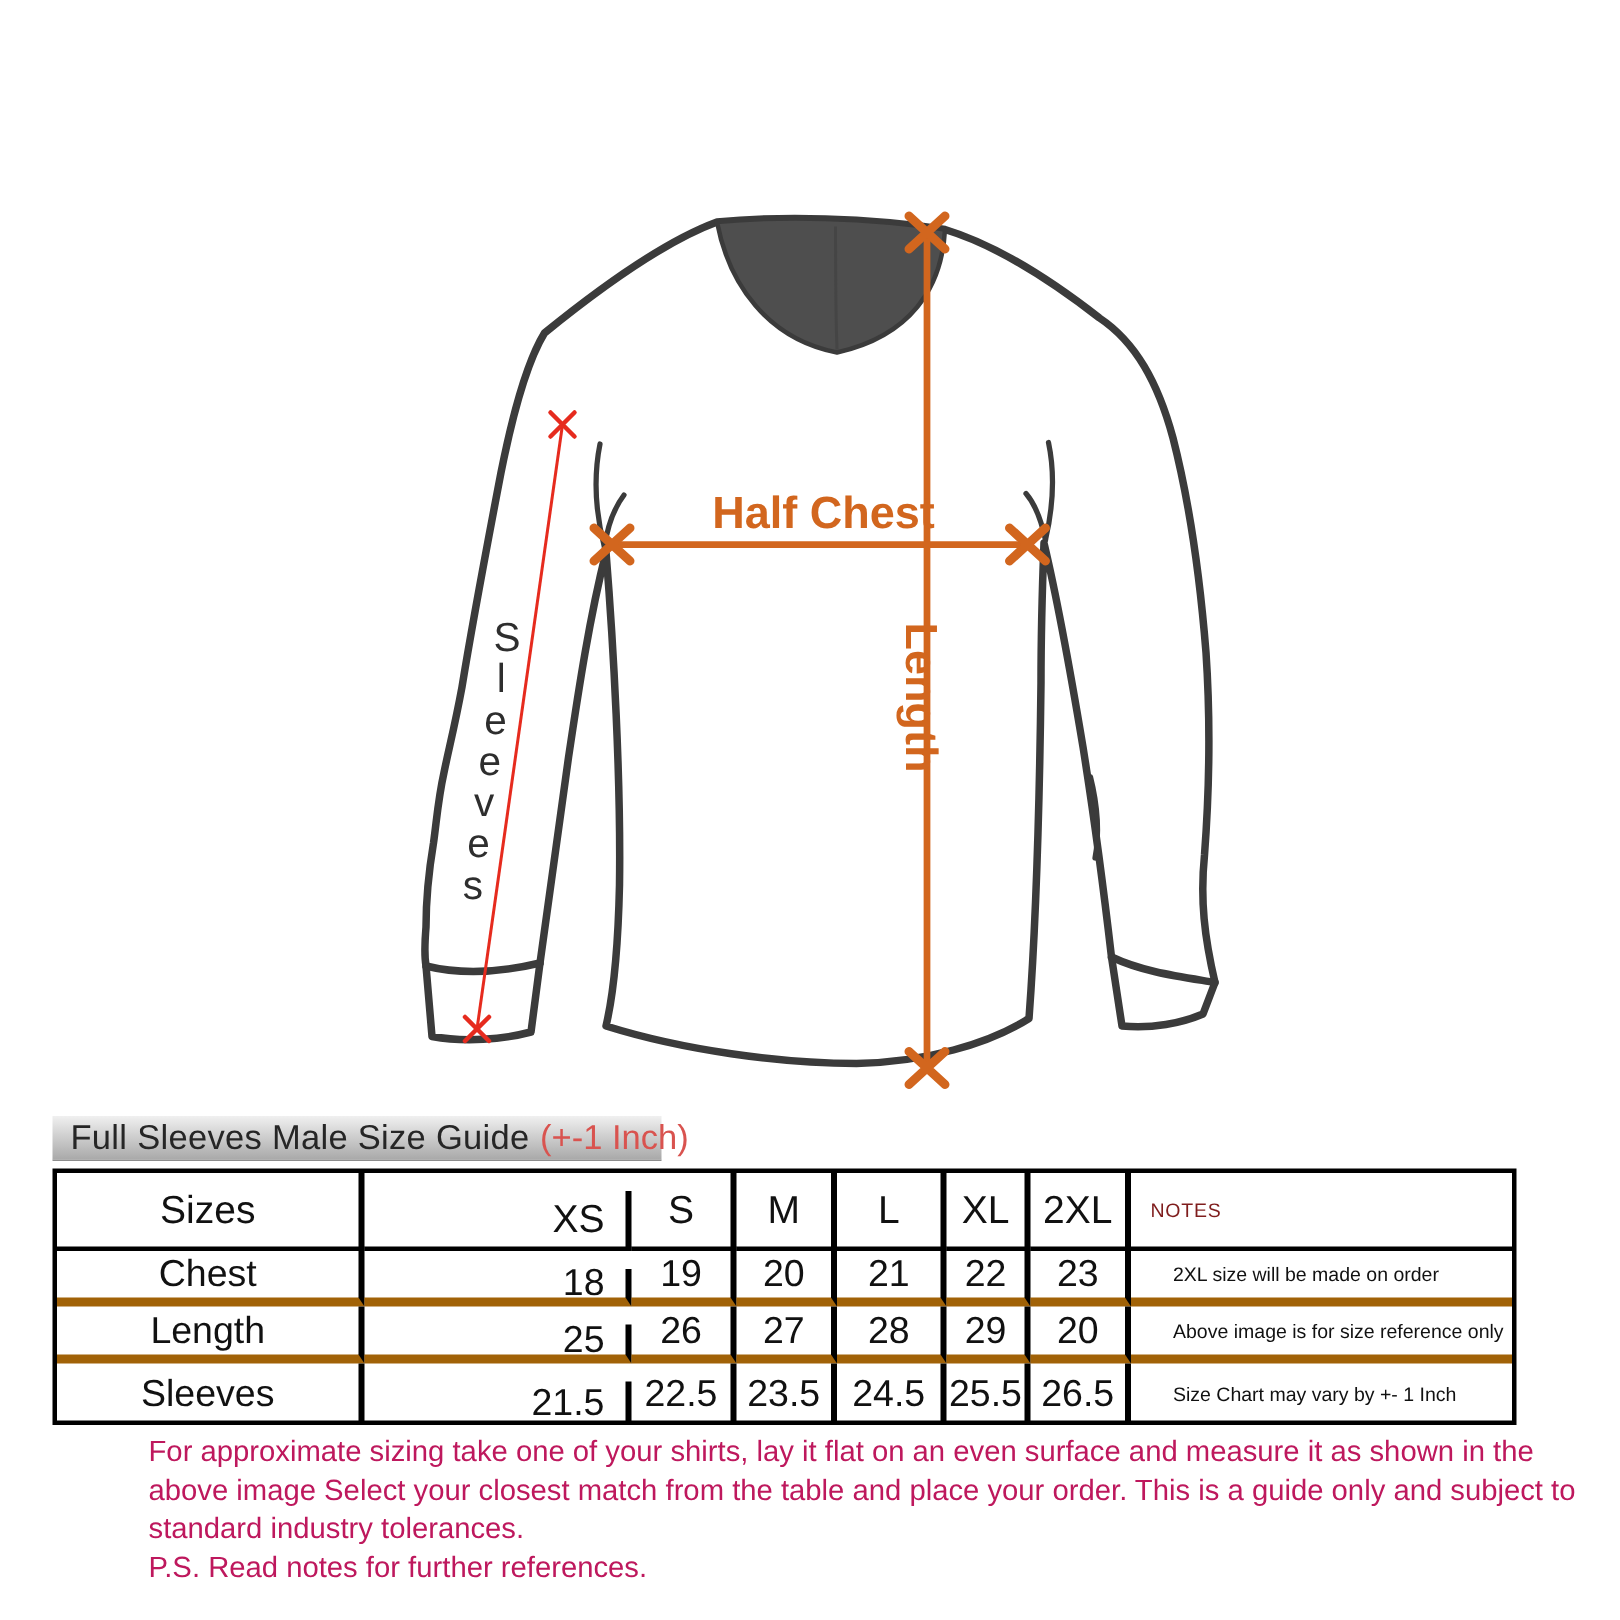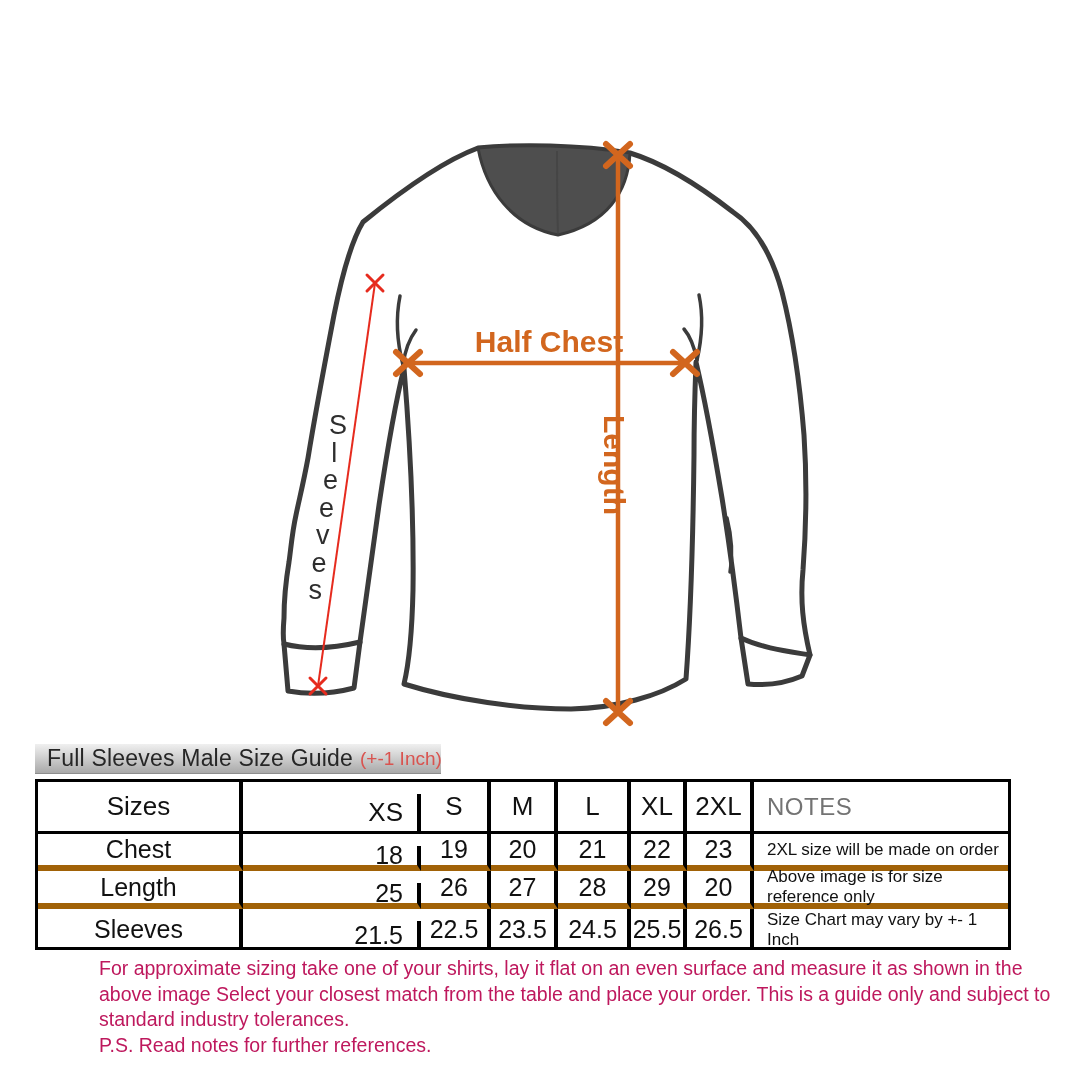--- a/index.html
+++ b/index.html
@@ -23,41 +23,41 @@
   .sleeve-letter { fill:#2e2e2e; font-size:27px; font-weight:500; font-family:"Liberation Sans", sans-serif; }
 
   
   .title-bar {
     position:absolute; left:35px; top:744px; width:406px; height:30px;
     background:linear-gradient(#f0f0f0, #a9a9a9);
     display:flex; align-items:center; padding-left:12px; box-sizing:border-box;
     border-bottom:1px solid #8d8d8d;
   }
   .title-text { font-size:23px; color:#262626; letter-spacing:0.2px; white-space:nowrap; }
-  .title-tolerance { font-size:19px; color:#d9534f; margin-left:7px; white-space:nowrap; }
+  .title-tolerance { font-size:23px; color:#d9534f; margin-left:7px; white-space:nowrap; }
 
   
   .size-table {
     position:absolute; left:35px; top:779px; width:976px; height:171px;
     display:grid; box-sizing:border-box;
     grid-template-columns:205px 178px 70px 67px 73px 56px 67px 1fr;
     grid-template-rows:52px 37px 38px 1fr;
     border:3px solid #000; background:#fff;
   }
   .cell {
     display:flex; align-items:center; justify-content:center; box-sizing:border-box;
     border-right:4px solid #000; border-bottom:6px solid #a16207;
     font-size:25px; color:#111;
   }
   .cell.hdr { font-size:26px; border-bottom:3px solid #000; }
   .cell.last-col { border-right:none; }
   .cell.last-row { border-bottom:none; }
   .cell.right { justify-content:flex-end; padding-right:14px;margin-top:12px; }
-  .cell.note { justify-content:flex-start; padding-left:13px; font-size:17px; }
-  .cell.notes-hdr { justify-content:flex-start; padding-left:13px; font-size:24px; color:#737373; letter-spacing:0.5px; }
+  .cell.note { justify-content:flex-start; padding-left:28px; font-size:13px; }
+  .cell.notes-hdr { justify-content:flex-start; padding-left:13px; font-size:13px; color:#7f1d1d; letter-spacing:0.5px; }
 
   
   .footer {
     position:absolute; left:99px; top:956px; width:960px;
     font-size:19.5px; line-height:25.5px; color:#be185d;
   }
 </style>
 </head>
 <body>
 

